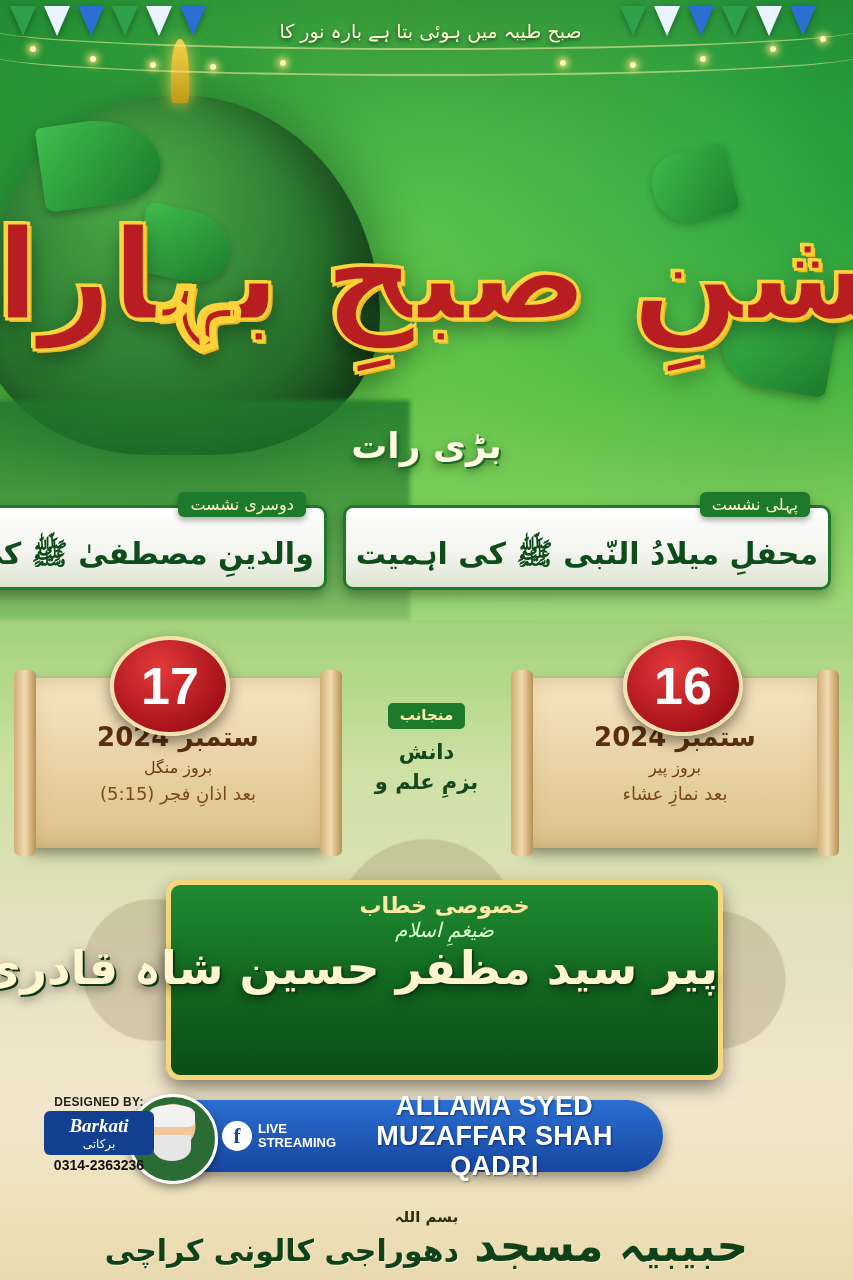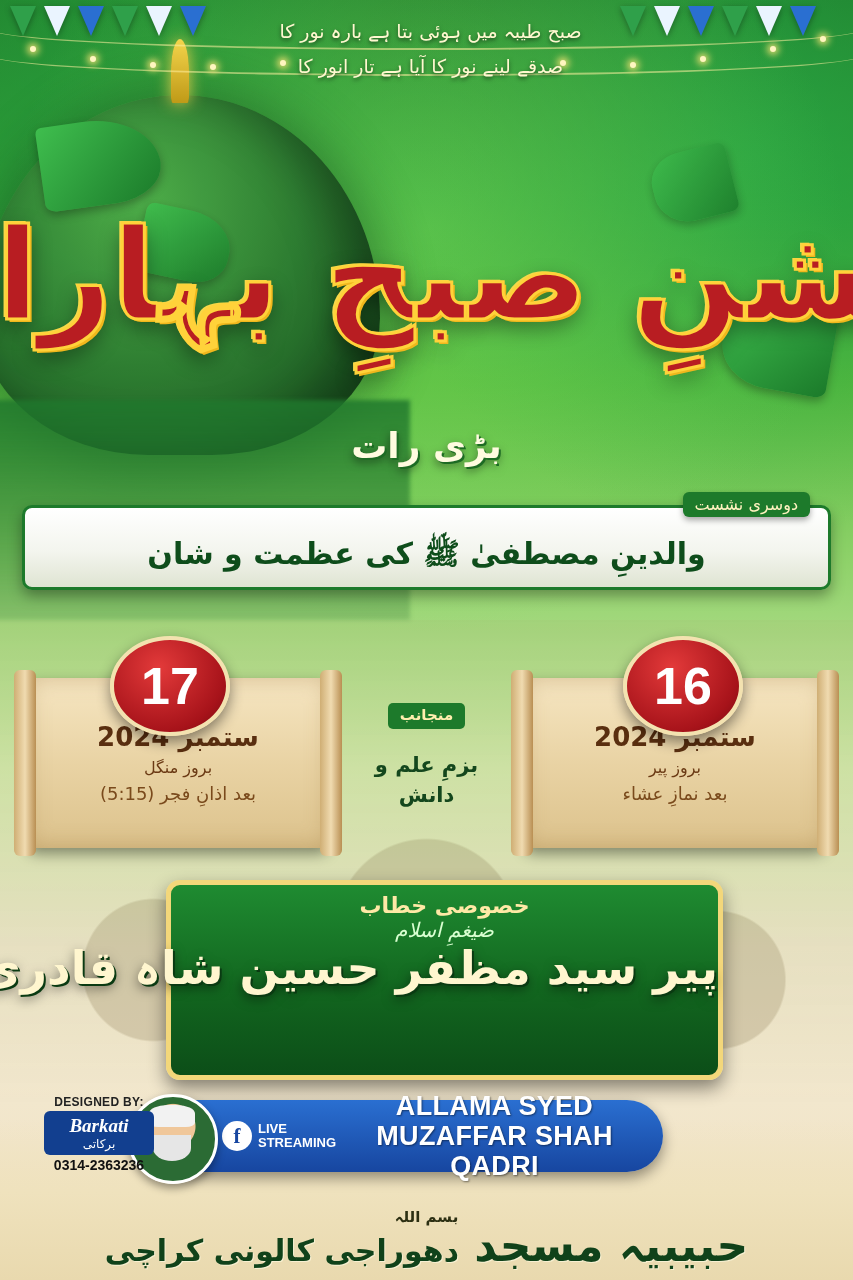--- a/index.html
+++ b/index.html
@@ -298,21 +298,21 @@
     font-weight: bold;
     line-height: 1.45;
   }
   .center-note .chip {
     display: inline-block;
     background: #1d7a2b;
     color: #ffeeae;
     font-size: 15px;
     padding: 2px 12px;
     border-radius: 5px;
-    margin-bottom: 21px;
+    margin-bottom: 8px;
   }
 
   
   .speaker-panel {
     position: absolute;
     left: 130px;
     right: 130px;
     top: 880px;
     height: 190px;
     background: linear-gradient(180deg, #1f8b31 0%, #12661f 55%, #0c4e18 100%);
@@ -519,29 +519,32 @@
     <div class="bulb" style="left:280px; top:60px;"></div>
     <div class="bulb" style="left:560px; top:60px;"></div>
     <div class="bulb" style="left:630px; top:62px;"></div>
     <div class="bulb" style="left:700px; top:56px;"></div>
     <div class="bulb" style="left:770px; top:46px;"></div>
     <div class="bulb" style="left:820px; top:36px;"></div>
   </div>
 
   <div class="top-couplet urdu">
     <div>صبح طیبہ میں ہوئی بتا ہے بارہ نور کا</div>
-    <div>صدقے لینے نور کا آیا ہے تار انور کا</div>
   </div>
 
   <div class="title-wrap">
     <div class="title-main urdu">جشنِ صبحِ بہاراں</div>
   </div>
   <div class="title-sub urdu">بڑی رات</div>
 
   <div class="sessions">
+    <div class="session">
+      <div class="tag urdu">پہلی نشست</div>
+      <div class="txt urdu">محفلِ میلادُ النّبی ﷺ کی اہمیت</div>
+    </div>
     <div class="session">
       <div class="tag urdu">دوسری نشست</div>
       <div class="txt urdu">والدینِ مصطفیٰ ﷺ کی عظمت و شان</div>
     </div>
   </div>
 
   <div class="dates">
     <div class="scroll right">
       <div class="roll-l"></div>
         <div class="roll-r"></div>
@@ -559,22 +562,22 @@
       <div class="inner urdu">
         <div class="dateline">ستمبر 2024</div>
         <div class="dayline">بروز منگل</div>
         <div class="timeline">بعد اذانِ فجر (5:15)</div>
       </div>
     </div>
     <div class="daybadge left">17</div>
 
     <div class="center-note urdu">
       <div class="chip">منجانب</div>
+      <div>دانش</div>
       <div>بزمِ علم و</div>
-      <div>دانش</div>
     </div>
   </div>
 
   <div class="speaker-panel">
     <div class="khitab urdu">خصوصی خطاب</div>
     <div class="zia urdu">ضیغمِ اسلام</div>
     <div class="name urdu">پیر سید مظفر حسین شاہ قادری</div>
   </div>
 
   <div class="sand"></div>

